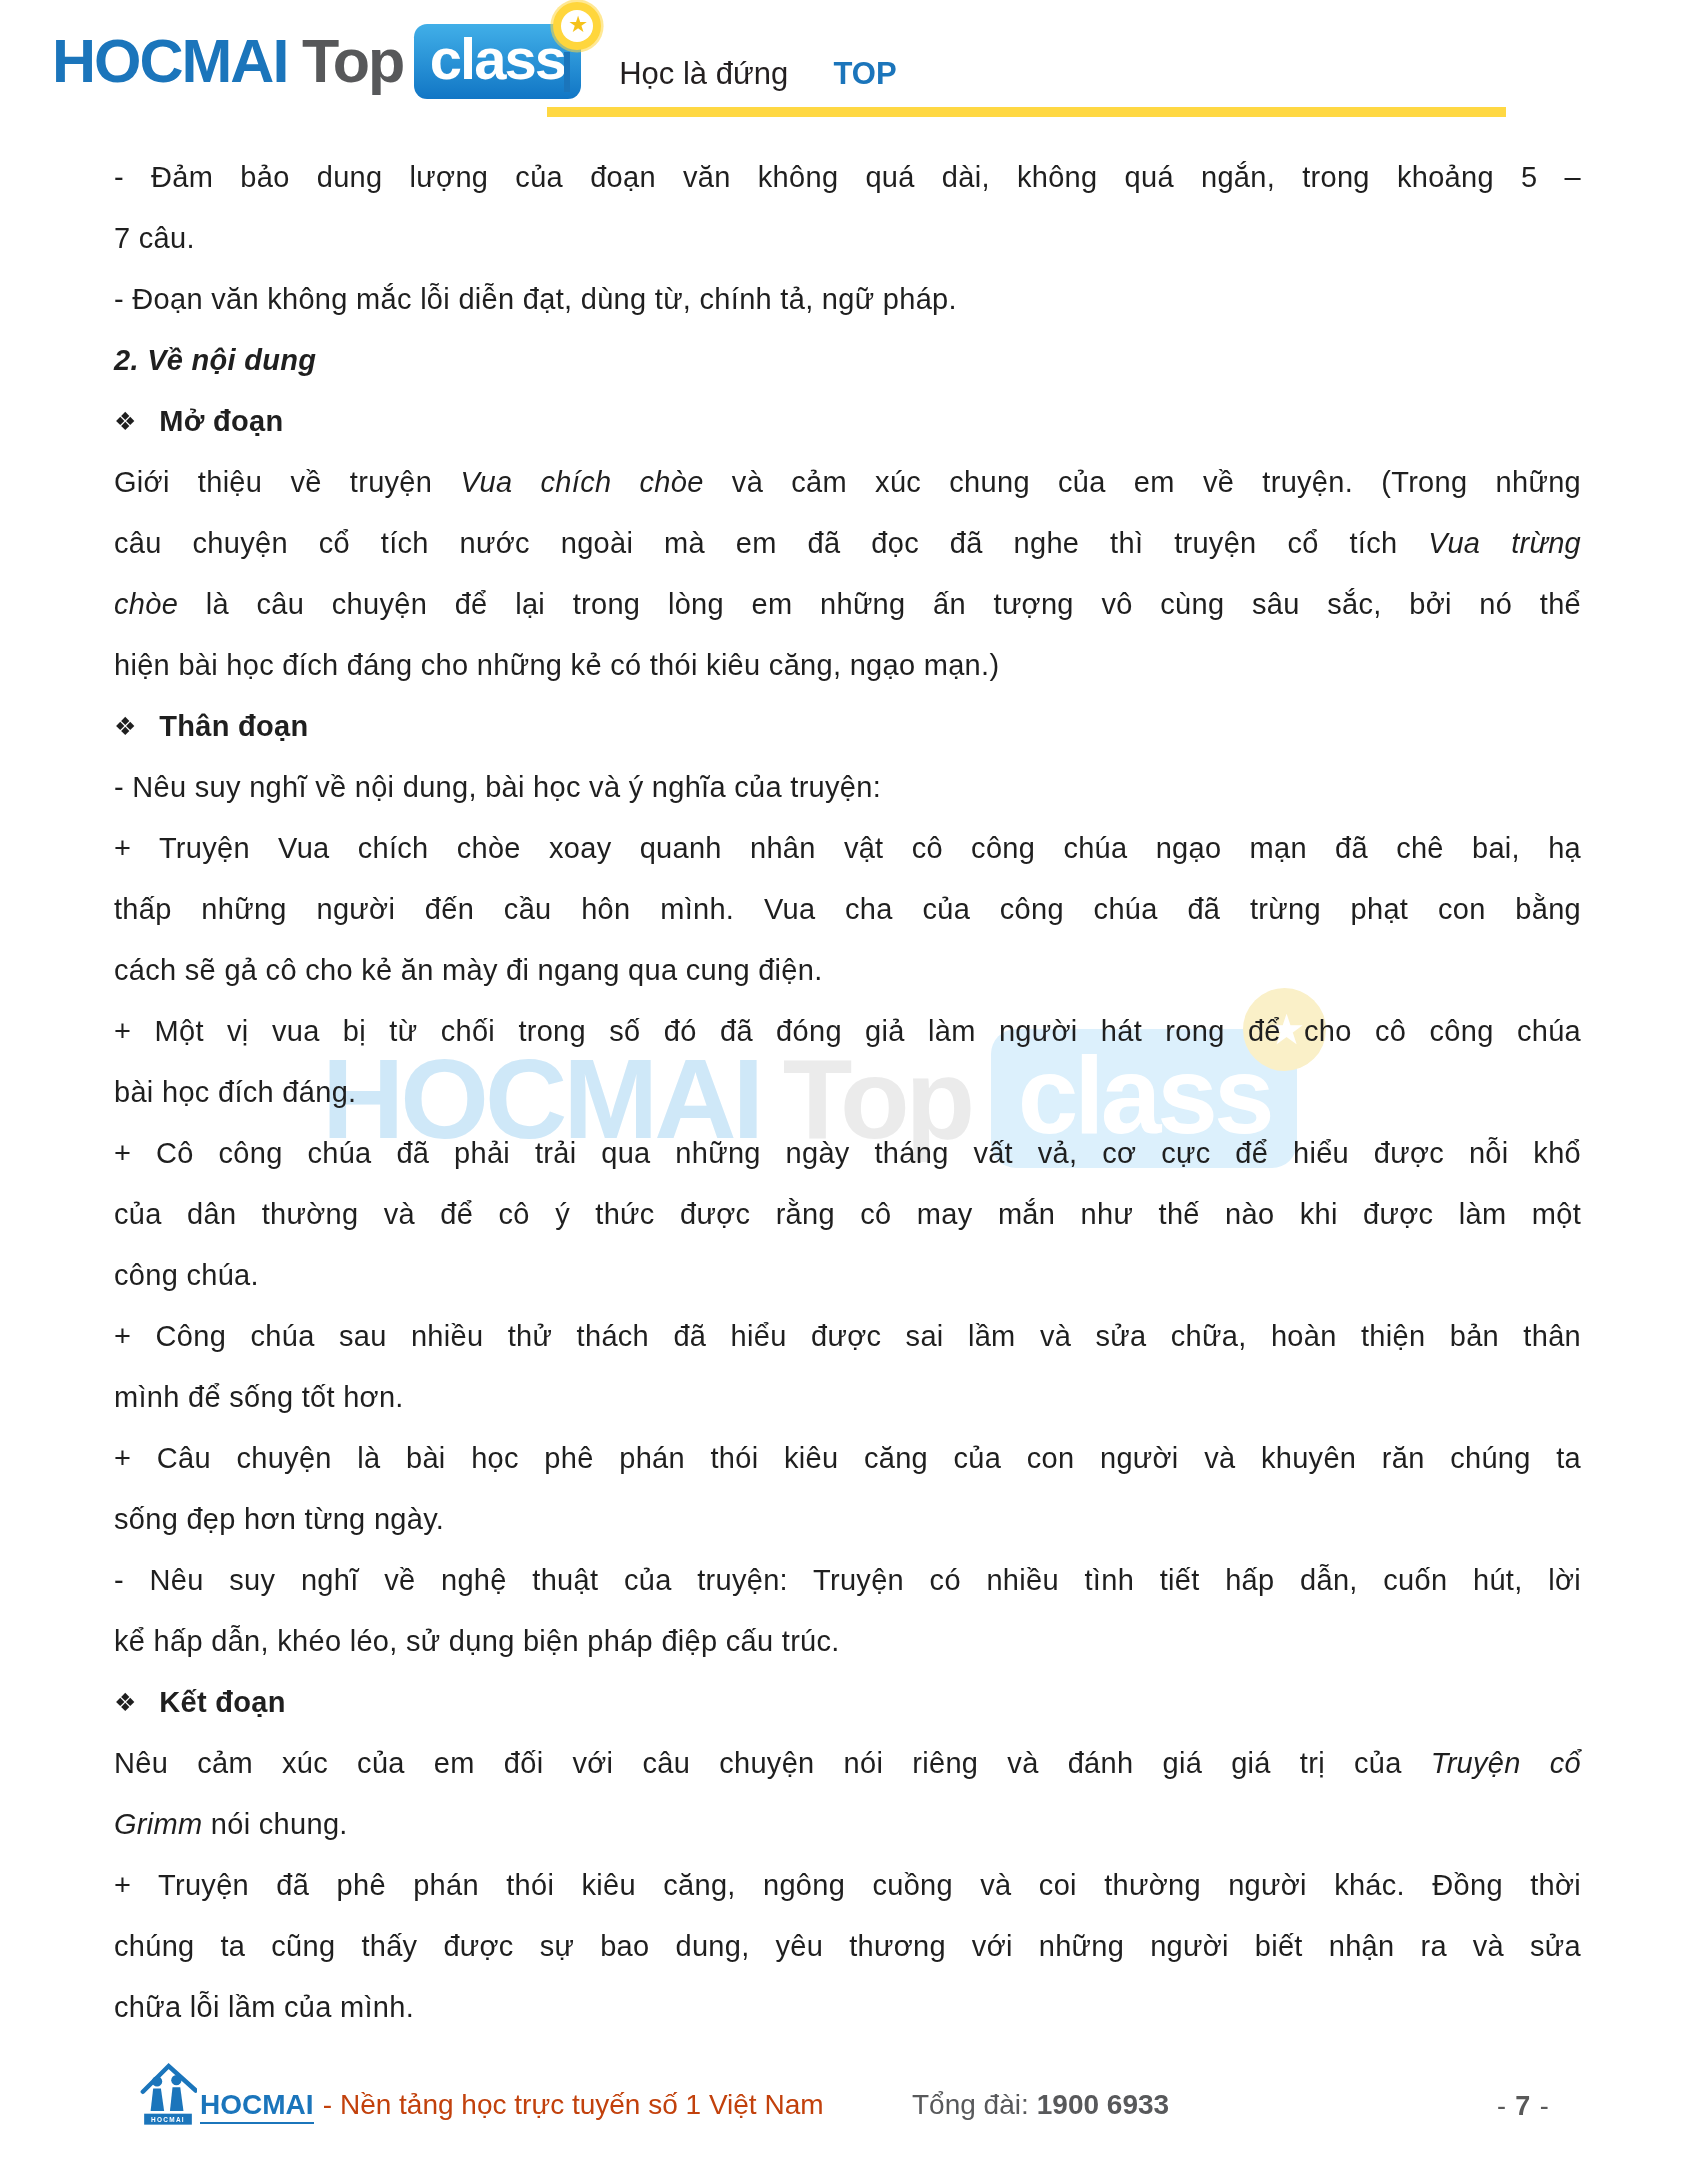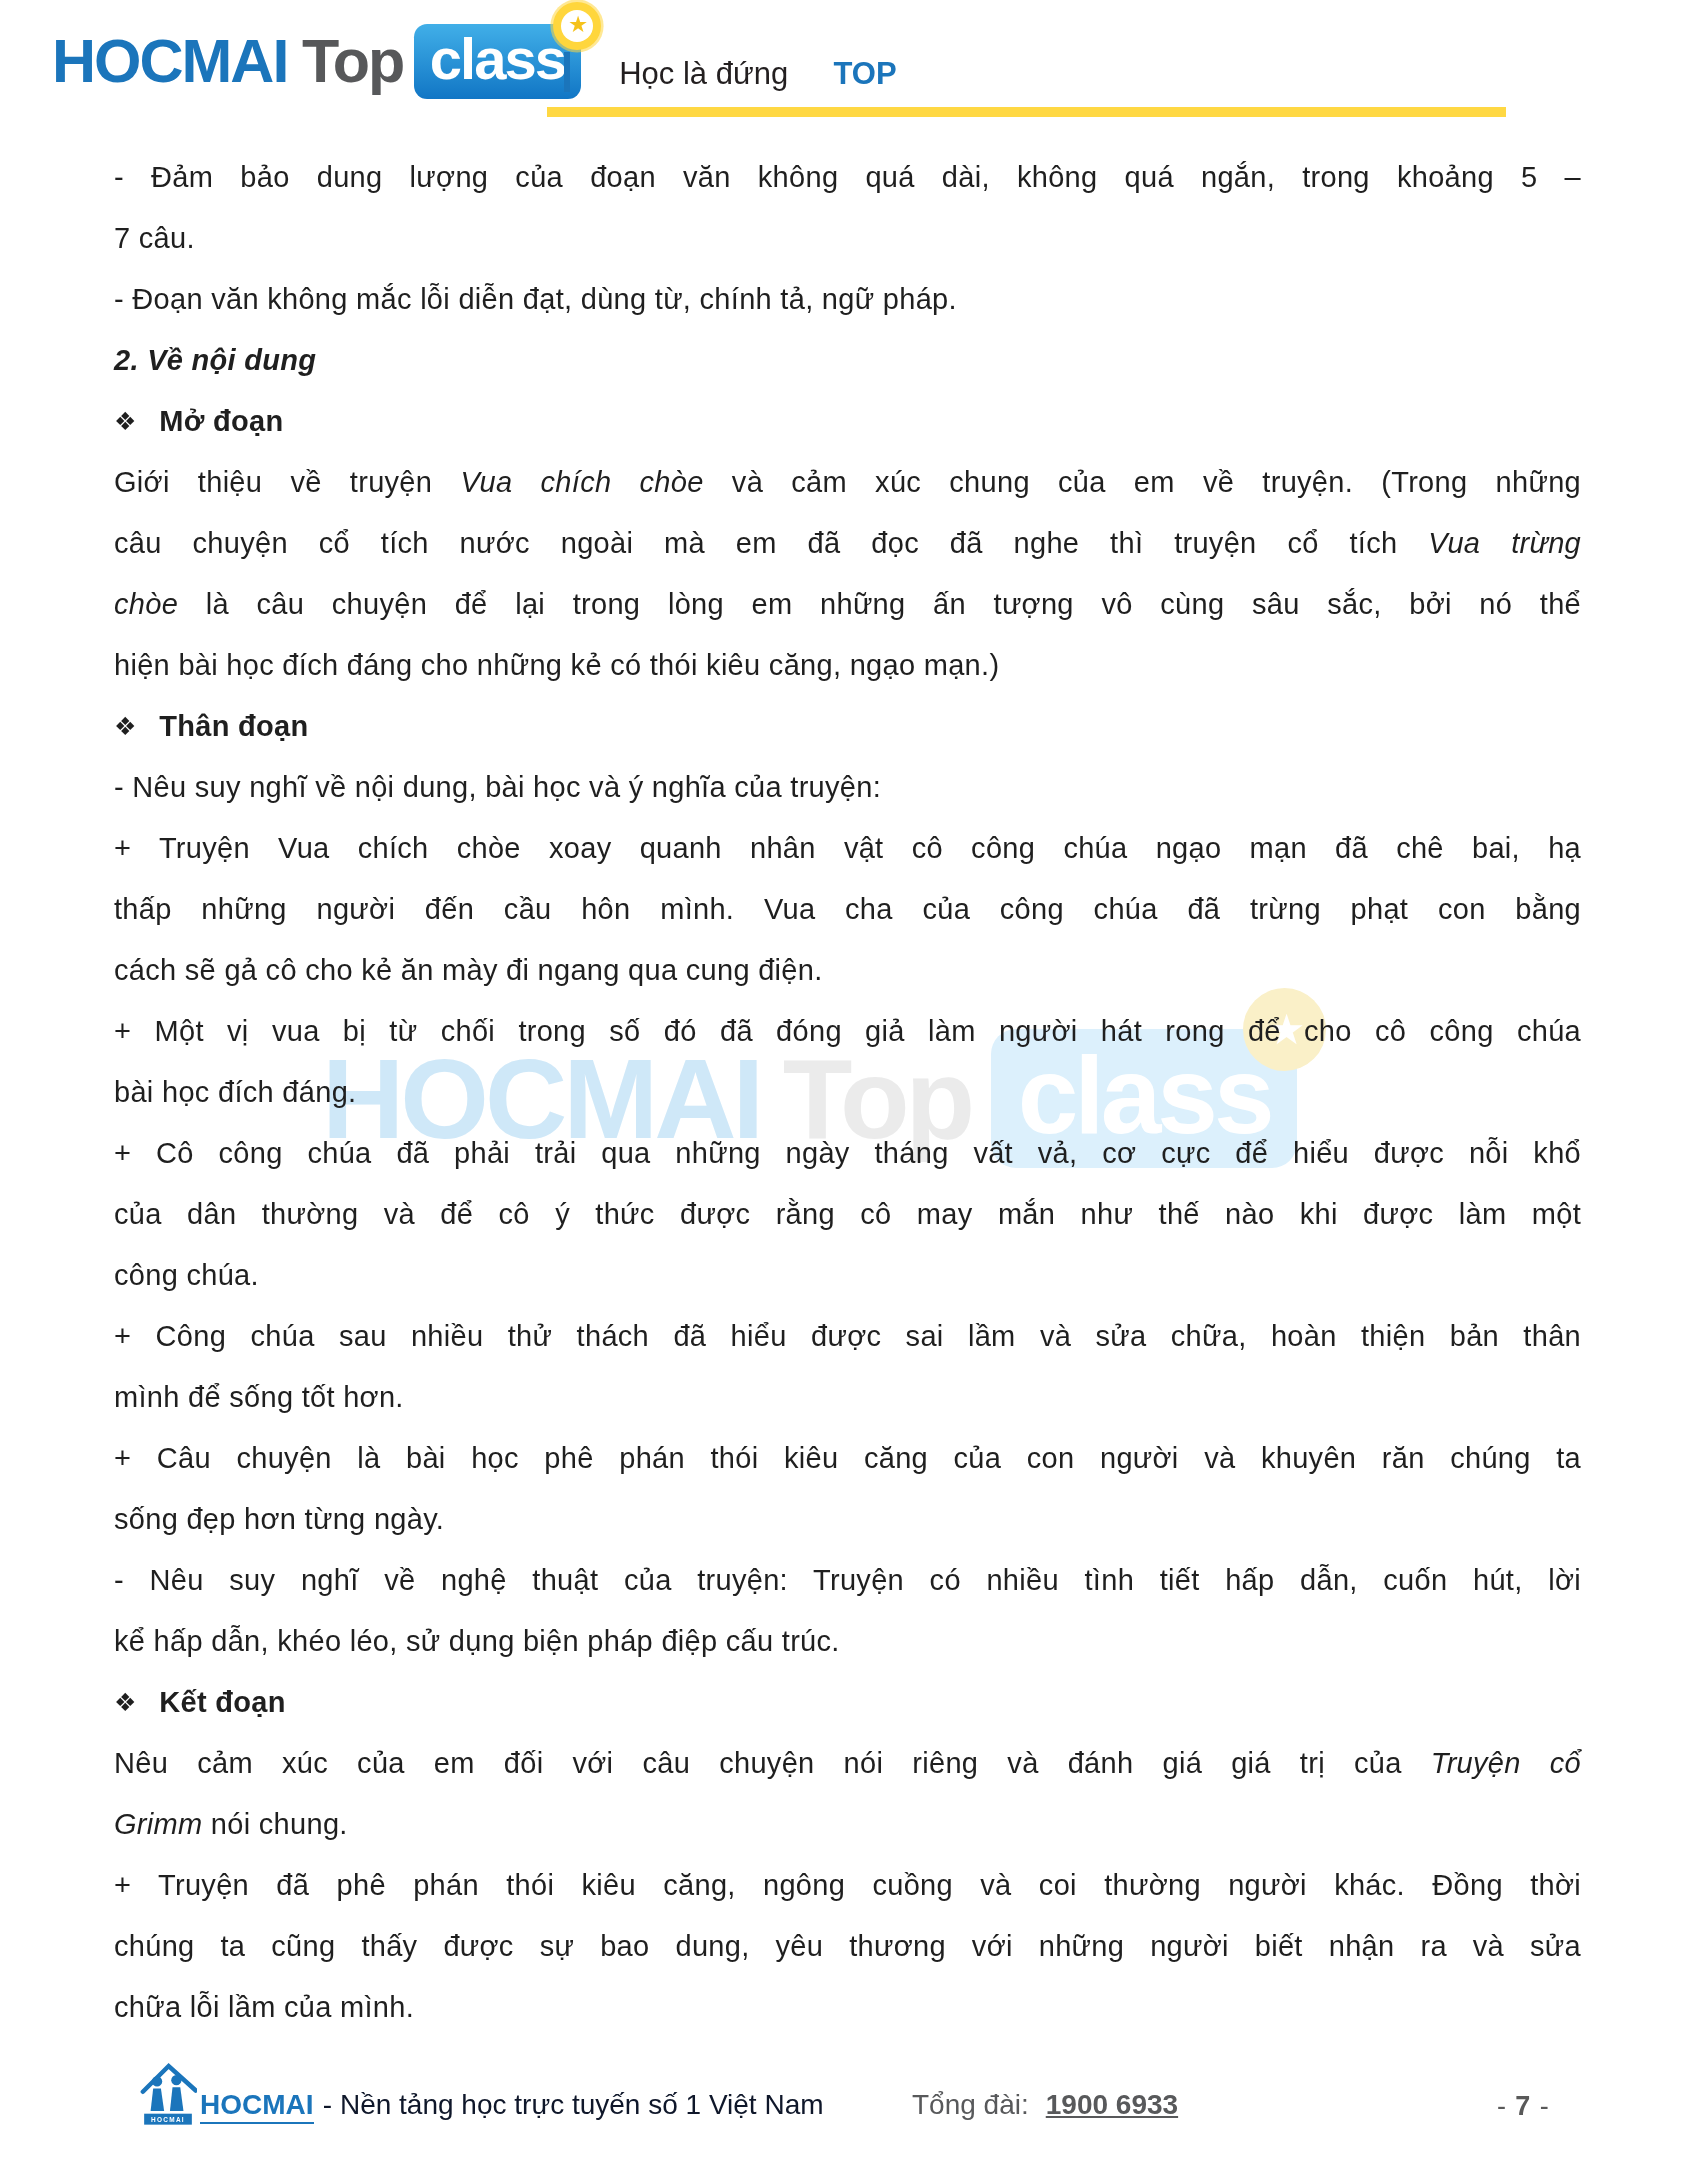--- a/index.html
+++ b/index.html
@@ -56,23 +56,23 @@
   .it { font-style:italic; }
   .h-italic { font-weight:700; font-style:italic; }
   .bullet-row { display:flex; align-items:center; }
   .bullet-glyph { font-size:25px; margin-right:22.5px; }
   .bullet-label { font-weight:700; }
 
   
   .footer-logo { position:absolute; left:139px; top:2062px; width:58px; height:66px; }
   .footer-brandline { position:absolute; left:200px; top:2089px; font-size:28px; display:flex; align-items:baseline; }
   .footer-brand { color:var(--brand_blue,#1B75BB); font-weight:800; border-bottom:2.6px solid var(--brand_blue,#1B75BB); padding-bottom:1.3px; }
-  .footer-suffix { color:#0f172a; margin-left:9.3px; }
+  .footer-suffix { color:#c2410c; margin-left:9.3px; }
   .footer-hotline { position:absolute; left:912px; top:2089px; font-size:28px; color:var(--footer_gray,#58595B); display:flex; }
-  .footer-hotline-num { font-weight:800; margin-left:17px;text-decoration:underline; }
+  .footer-hotline-num { font-weight:800; margin-left:8px; }
   .footer-page { position:absolute; left:1497px; top:2091px; font-size:27px; color:#595959; display:flex; }
   .footer-page .num { font-weight:800; margin:0 9.3px; }
 </style>
 </head>
 <body>
 
 <div class="page">
 
   <div class="logo-block">
     <span class="logo-hocmai">HOCMAI</span>

